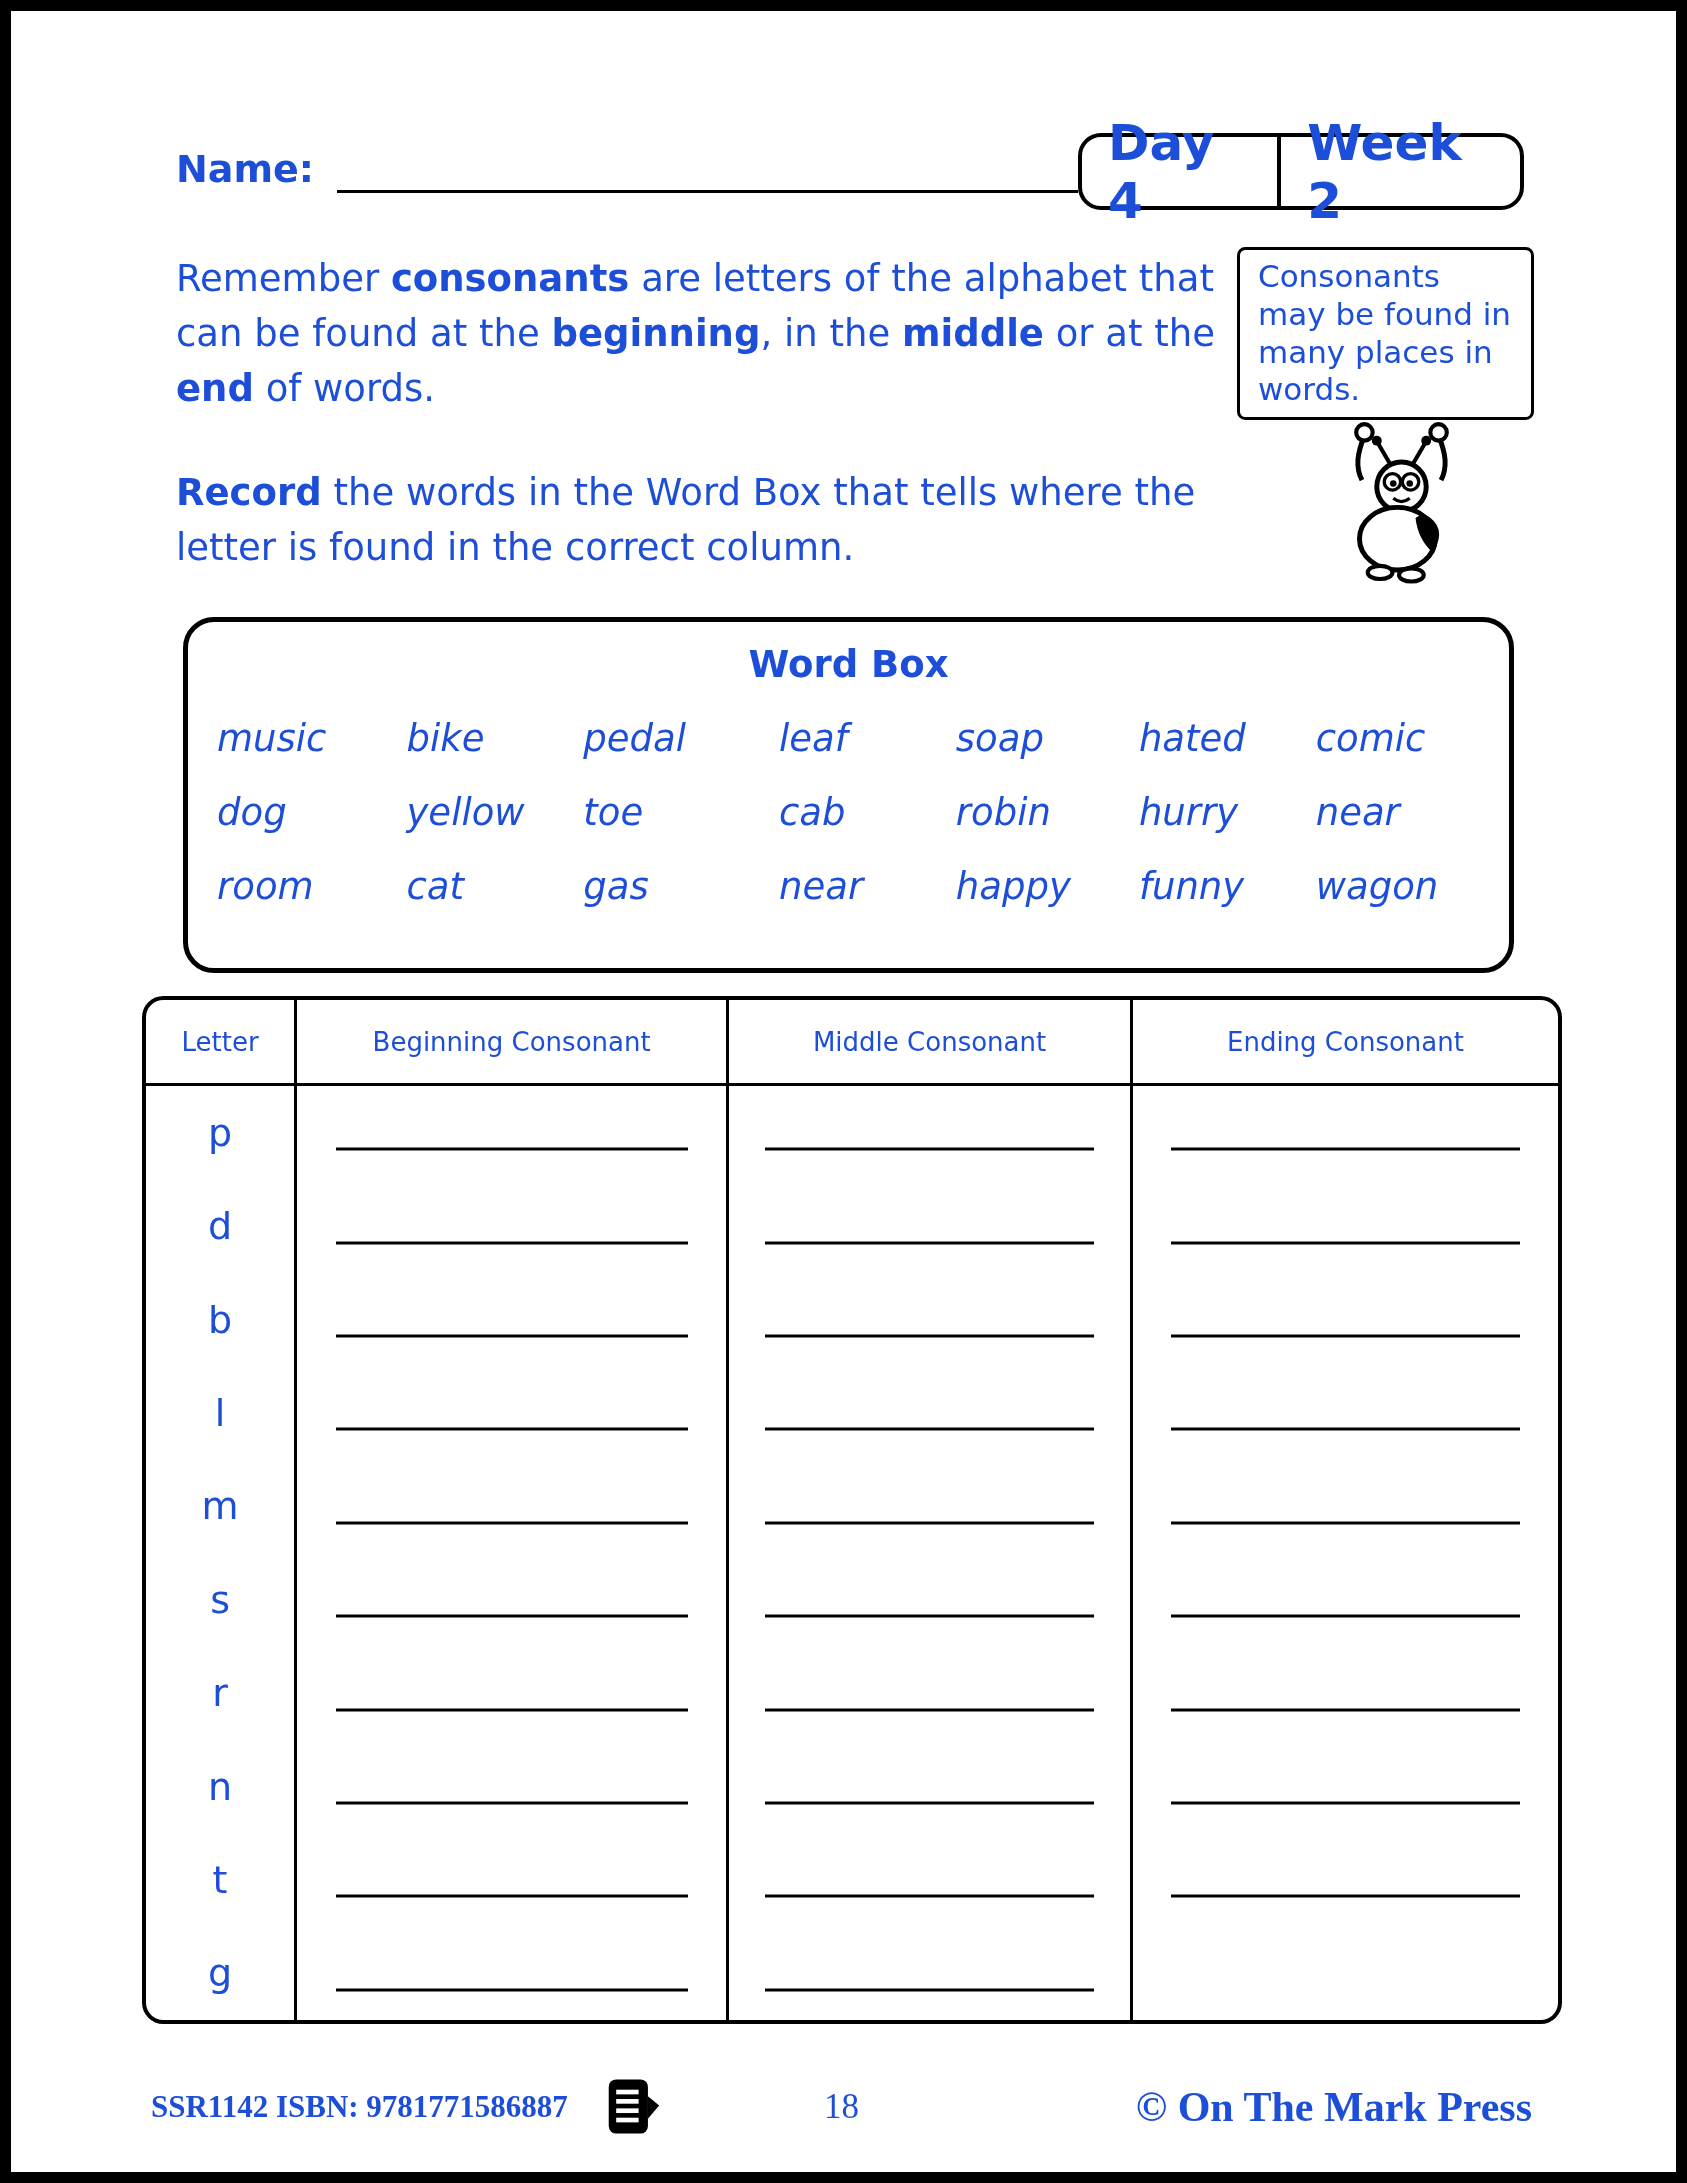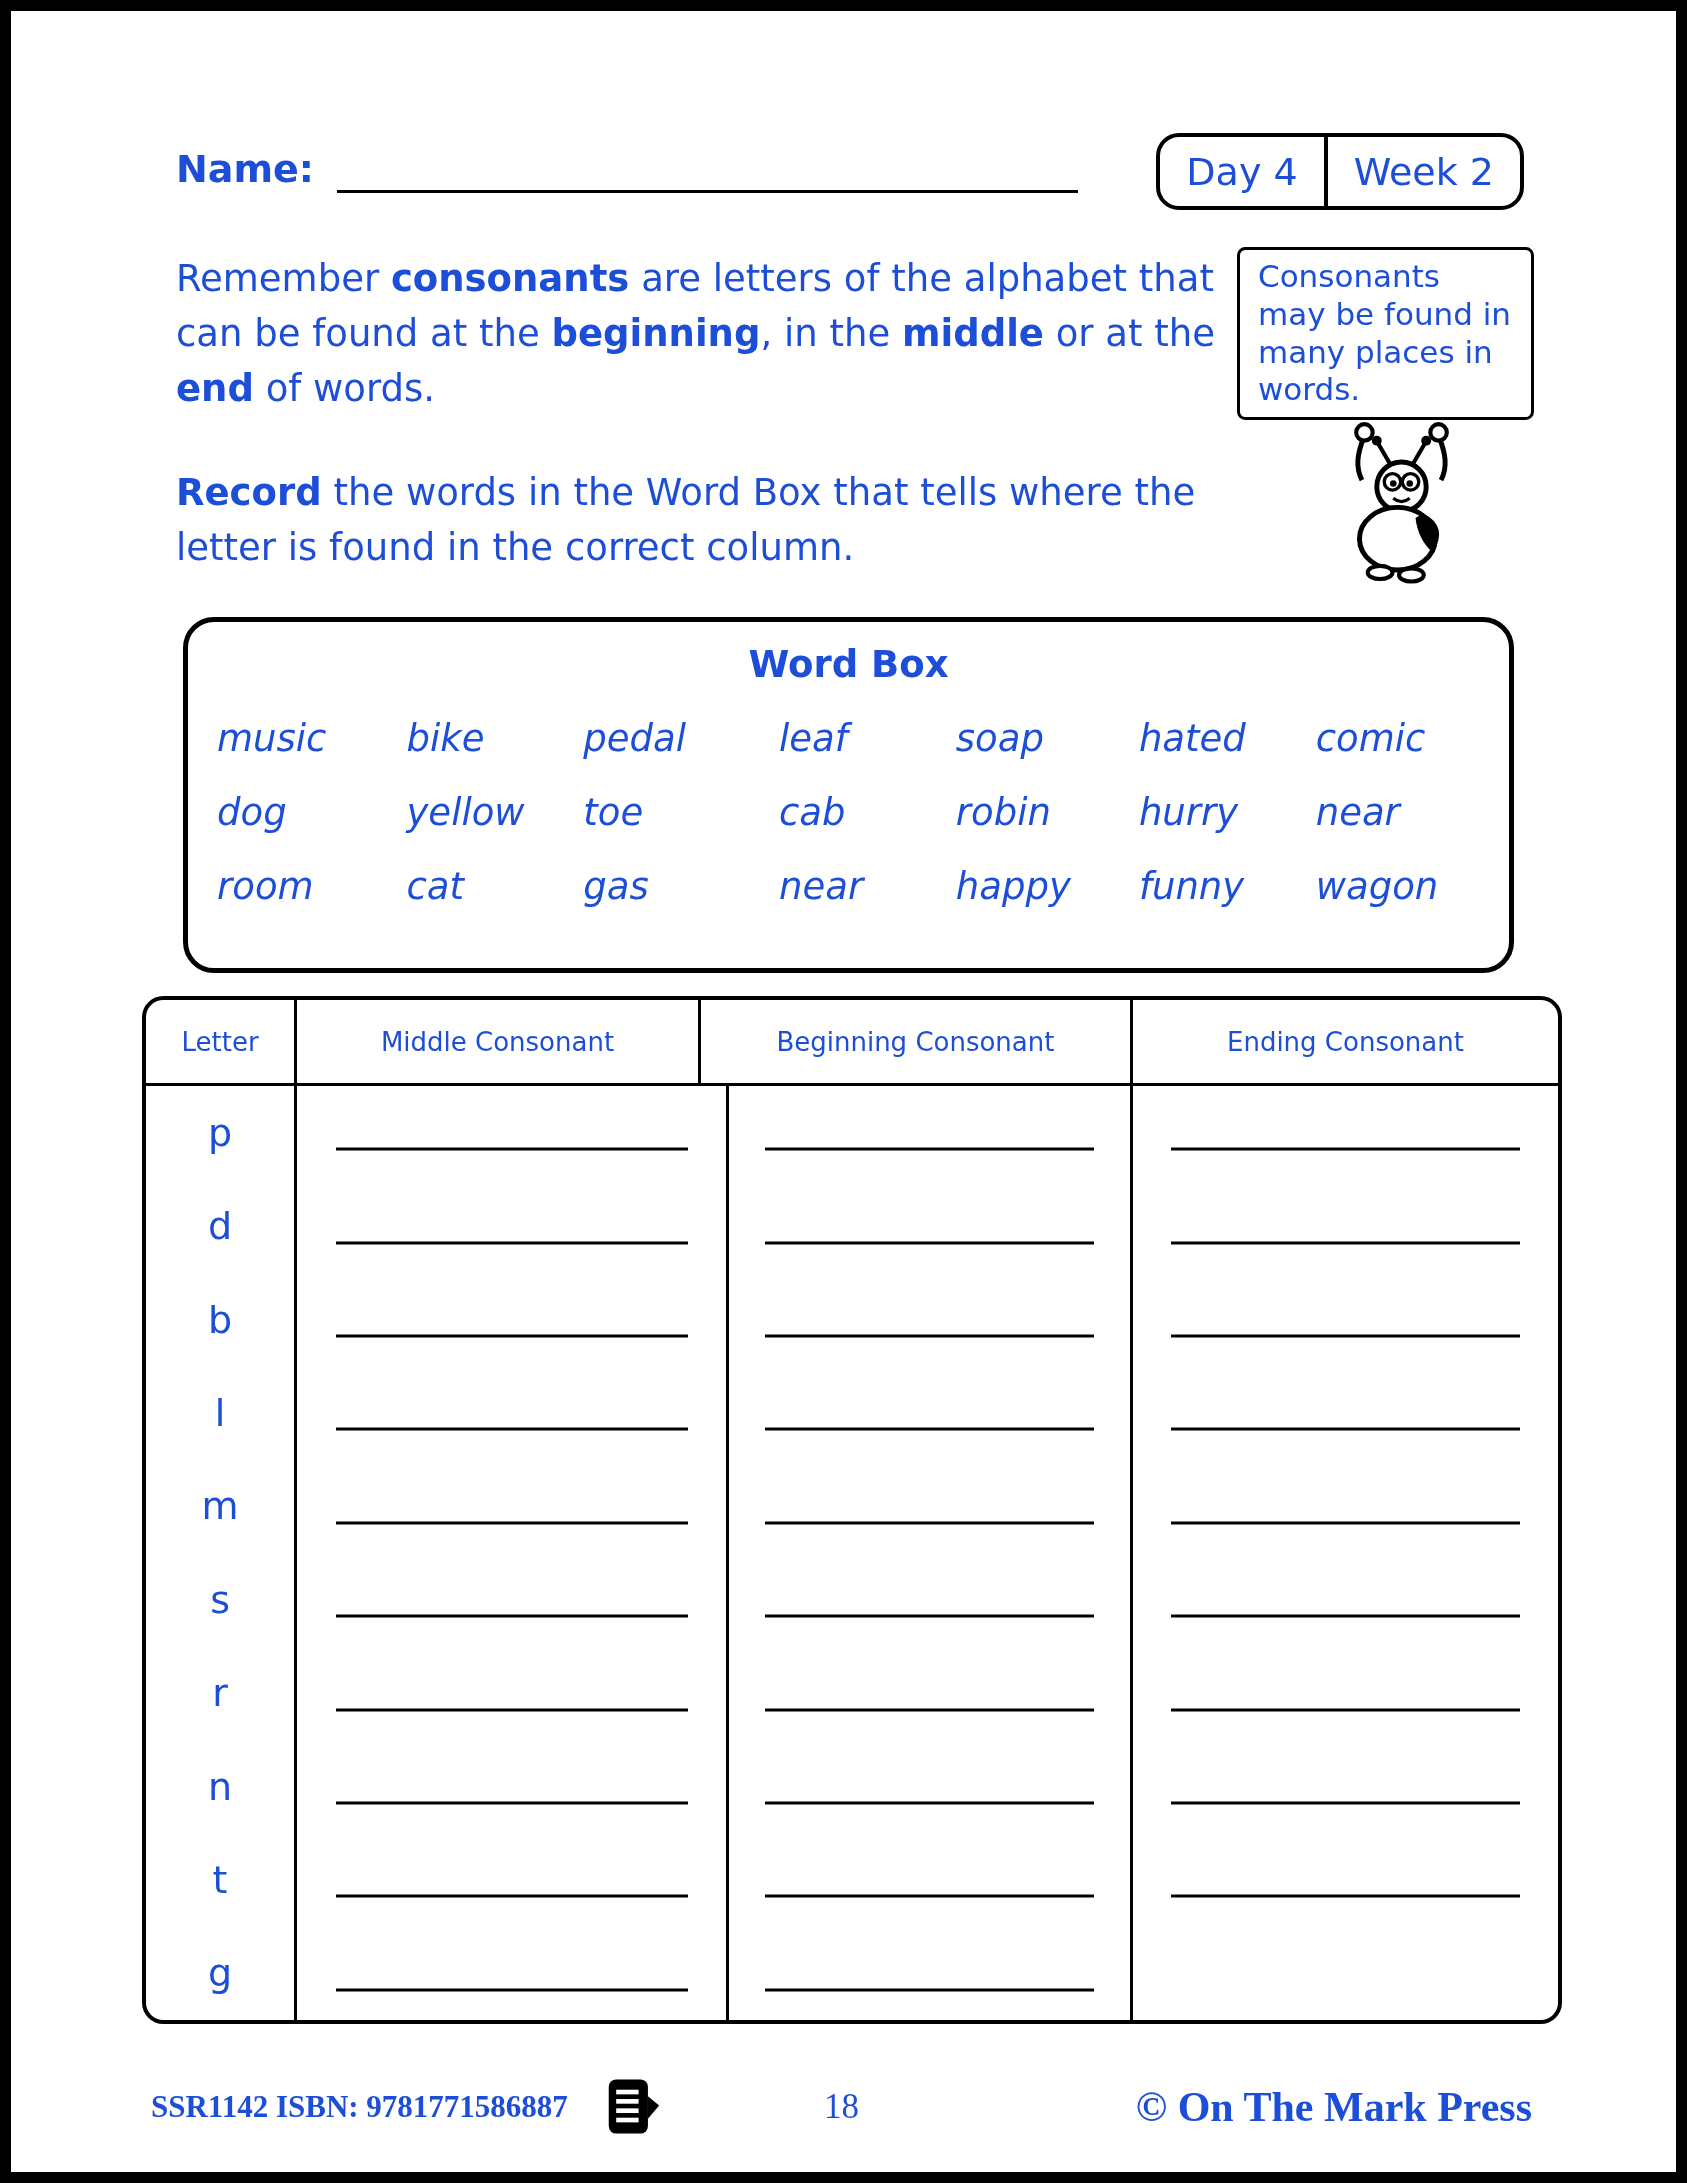--- a/index.html
+++ b/index.html
@@ -21,21 +21,21 @@
   }
   .name-group { display:flex; align-items:flex-end; }
   .name-label { font-weight:bold; font-size:38px; line-height:1; padding-bottom:5px; }
   .name-line {
     width:741px; height:38px; margin-left:23px;
     border-bottom:3.3px solid #000;
   }
   .badge {
     display:flex; align-items:stretch;
     border:4.1px solid #000; border-radius:23px;
-    height:77px; font-weight:normal; font-size:38px; background:#fff;
+    height:77px; font-weight:bold; font-size:50px; background:#fff;
   }
   .badge-cell { display:flex; align-items:center; justify-content:center; padding:0 26px; }
   .badge-cell + .badge-cell { border-left:4.1px solid #000; }
 
   
   .intro {
     position:absolute; top:241px; left:165px; width:1063px;
     font-size:37px; line-height:1.48;
   }
   .record {
@@ -182,22 +182,22 @@
       <span>near</span>
       <span>happy</span>
       <span>funny</span>
       <span>wagon</span>
     </div>
   </div>
 
   <div class="ctable">
     <div class="t-header">
       <div class="t-cell col-letter">Letter</div>
+      <div class="t-cell col-beg">Beginning Consonant</div>
       <div class="t-cell col-mid">Middle Consonant</div>
-      <div class="t-cell col-beg">Beginning Consonant</div>
       <div class="t-cell col-end">Ending Consonant</div>
     </div>
     <div class="t-body">
 
       <div class="t-row">
         <div class="t-cell col-letter">
             <span>p</span>
           </div>
         <div class="t-cell col-beg">
             <div class="answer-line"></div>

